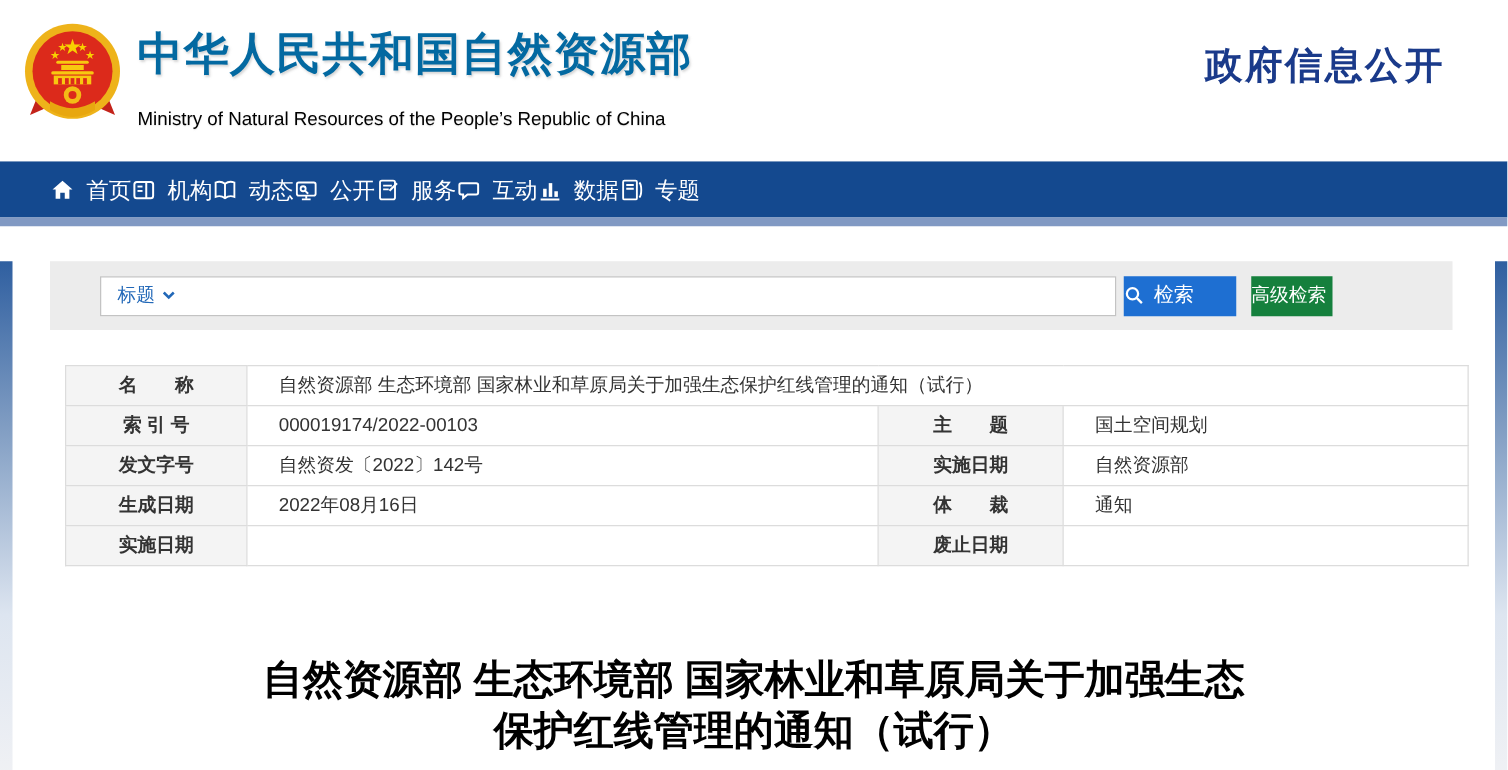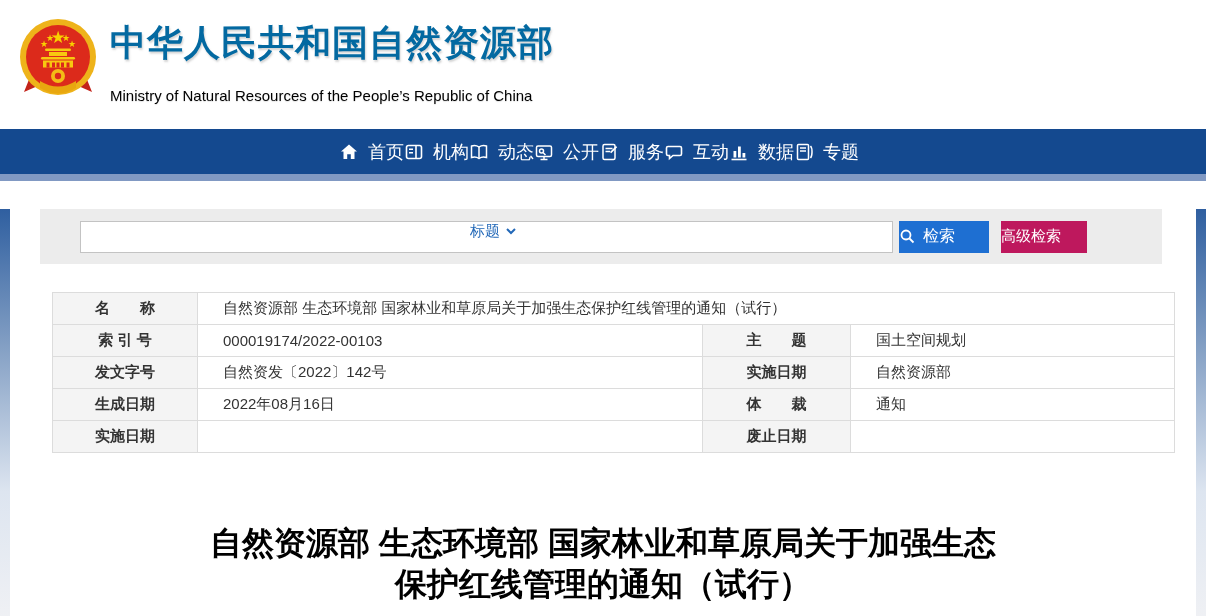--- a/index.html
+++ b/index.html
@@ -12,45 +12,45 @@
   .title-block { position:absolute; left:110px; top:20px; }
   .site-title { font-size:36px; font-weight:bold; color:#0369a1; letter-spacing:1px;
     text-shadow:1px 2px 2px rgba(160,160,160,0.45); line-height:46px; }
   .site-subtitle { font-size:15px; color:#000000; margin-top:21px;
     text-shadow:0 1px 1px rgba(180,180,180,0.4); }
   .section-title { position:absolute; right:50px; top:32px; font-size:30px;
     font-weight:bold; color:#1a3a8a; letter-spacing:2px; }
 
   
   .main-nav { height:45px; background:#14498f; display:flex; align-items:center;
-    justify-content:center; padding:0 48px 0 40px; }
+    justify-content:flex-start; padding:0 48px 0 40px; }
   .nav-item { display:flex; align-items:center; gap:9px; color:#fff; font-size:18px;
     cursor:pointer; white-space:nowrap; }
   .nav-item svg { display:block; }
   .nav-substripe { height:7px; background:#8199c3; }
 
   
   .content { position:relative; height:435px; }
   .edge { position:absolute; top:0; bottom:0; width:10px;
     background:linear-gradient(180deg,#2f5fa0 0%,#7f9cc2 30%,#dde5f0 65%,#f3f3f5 100%); }
   .edge.left { left:0; } .edge.right { right:0; }
 
   
   .search-band { margin:28px 44px 0 40px; height:55px; background:#ececec;
     display:flex; align-items:center; padding-left:40px; }
   .search-box { width:813px; height:32px; background:#fff; border:1px solid #c3c3c3;
-    display:flex; align-items:center; padding-left:13px; gap:7px;flex-direction:column; }
+    display:flex; align-items:center; padding-left:13px; gap:7px; }
   .field-selector { display:flex; align-items:center; gap:6px; color:#2268b8;
     font-size:15px; cursor:pointer; }
   .search-box input { flex:1; border:none; outline:none; height:26px; font-size:15px;
     background:transparent; }
   .btn { height:32px; display:flex; align-items:center; justify-content:flex-start;
     color:#fff; cursor:pointer; border:none; }
   .btn-search { width:90px; margin-left:6px; background:#1e6fd2; font-size:16px; gap:7px; }
-  .btn-advanced { width:86px; margin-left:12px; background:#be185d; font-size:15px; }
+  .btn-advanced { width:65px; margin-left:12px; background:#15803d; font-size:15px; }
 
   
   .info-table { margin:28px 44px 0 52px; border-collapse:collapse; table-layout:fixed;
     width:1122px; }
   .info-table td { border:1px solid #dcdcdc; height:32px; font-size:15px; color:#333;
     overflow:hidden; white-space:nowrap; }
   .info-table td.lbl { background:#f4f4f4; font-weight:bold; text-align:center; }
   .info-table td.val { background:#fff; padding-left:25px; }
 
   
@@ -85,20 +85,21 @@
       <rect x="48.5" y="50.5" width="3" height="5"></rect>
     </g>
     <circle cx="40" cy="64" r="7" fill="#f3bc16"></circle>
     <circle cx="40" cy="64" r="3.2" fill="#dc2a1b"></circle>
     <path d="M22 69 Q40 80 58 69 L58 76 Q40 87 22 76 Z" fill="#e8a70f"></path>
   </svg>
   <div class="title-block">
     <div class="site-title">中华人民共和国自然资源部</div>
     <div class="site-subtitle">Ministry of Natural Resources of the People’s Republic of China</div>
   </div>
+  <div class="section-title">政府信息公开</div>
 </header>
 
 <nav class="main-nav">
   <div class="nav-item">
     <svg width="20" height="20" viewBox="0 0 20 20">
       <path d="M10 2.5 L18 9.5 L15.5 9.5 L15.5 17 L11.8 17 L11.8 12.2 L8.2 12.2 L8.2 17 L4.5 17 L4.5 9.5 L2 9.5 Z" fill="#fff"></path>
     </svg>
     <span>首页</span>
   </div>
   <div class="nav-item">

